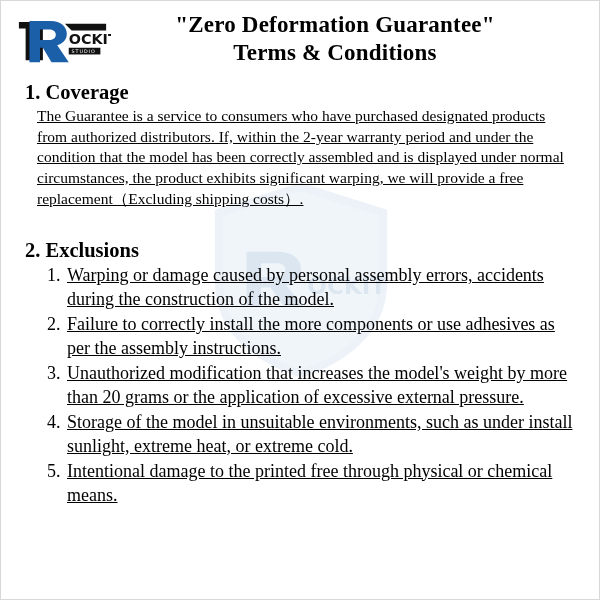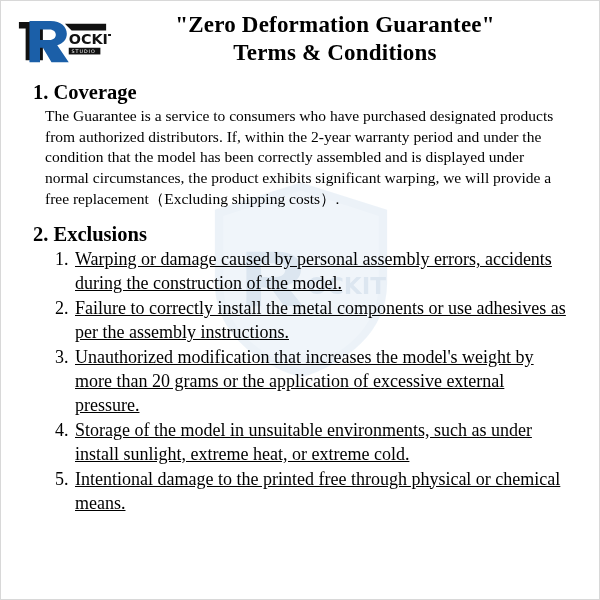--- a/index.html
+++ b/index.html
@@ -61,35 +61,36 @@
   .title-line {
     font-size: 23px;
     font-weight: bold;
     line-height: 1.22;
     letter-spacing: 0.2px;
     white-space: nowrap;
   }
 
   
   .section {
-    padding: 0 16px;
+    padding: 0 8px;
   }
   .section-heading {
     font-size: 20.5px;
     font-weight: bold;
     margin: 10px 0 2px 16px;
   }
-  .section-heading.tight { margin-top: 14px; }
+  .section-heading.tight { margin-top: 30px; }
 
   .body-text {
     font-size: 15.5px;
     line-height: 1.33;
     margin: 0 0 0 28px;
     padding-right: 14px;
     text-align: left;
+    text-decoration: underline;
   }
   .lead-text {
     font-size: 15.5px;
     line-height: 1.33;
     margin: 2px 0 0 14px;
     padding-right: 10px;
   }
 
   ol.exclusions {
     margin: 2px 0 0 0;
@@ -144,21 +145,21 @@
 
     <div class="section">
       <div class="section-heading">1. Coverage</div>
       <p class="body-text">The Guarantee is a service to consumers who have purchased designated products from authorized distributors. If, within the 2-year warranty period and under the condition that the model has been correctly assembled and is displayed under normal circumstances, the product exhibits significant warping, we will provide a free replacement（Excluding shipping costs）.</p>
     </div>
 
     <div class="section">
       <div class="section-heading tight">2. Exclusions</div>
       <ol class="exclusions">
         <li>Warping or damage caused by personal assembly errors, accidents during the construction of the model.</li>
-        <li>Failure to correctly install the metal components or use adhesives as per the assembly instructions.</li>
+        <li>Failure to correctly install the more components or use adhesives as per the assembly instructions.</li>
         <li>Unauthorized modification that increases the model's weight by more than 20 grams or the application of excessive external pressure.</li>
         <li>Storage of the model in unsuitable environments, such as under install sunlight, extreme heat, or extreme cold.</li>
         <li>Intentional damage to the printed free through physical or chemical means.</li>
       </ol>
     </div>
 
   </div>
 </div>
 
 </body></html>

